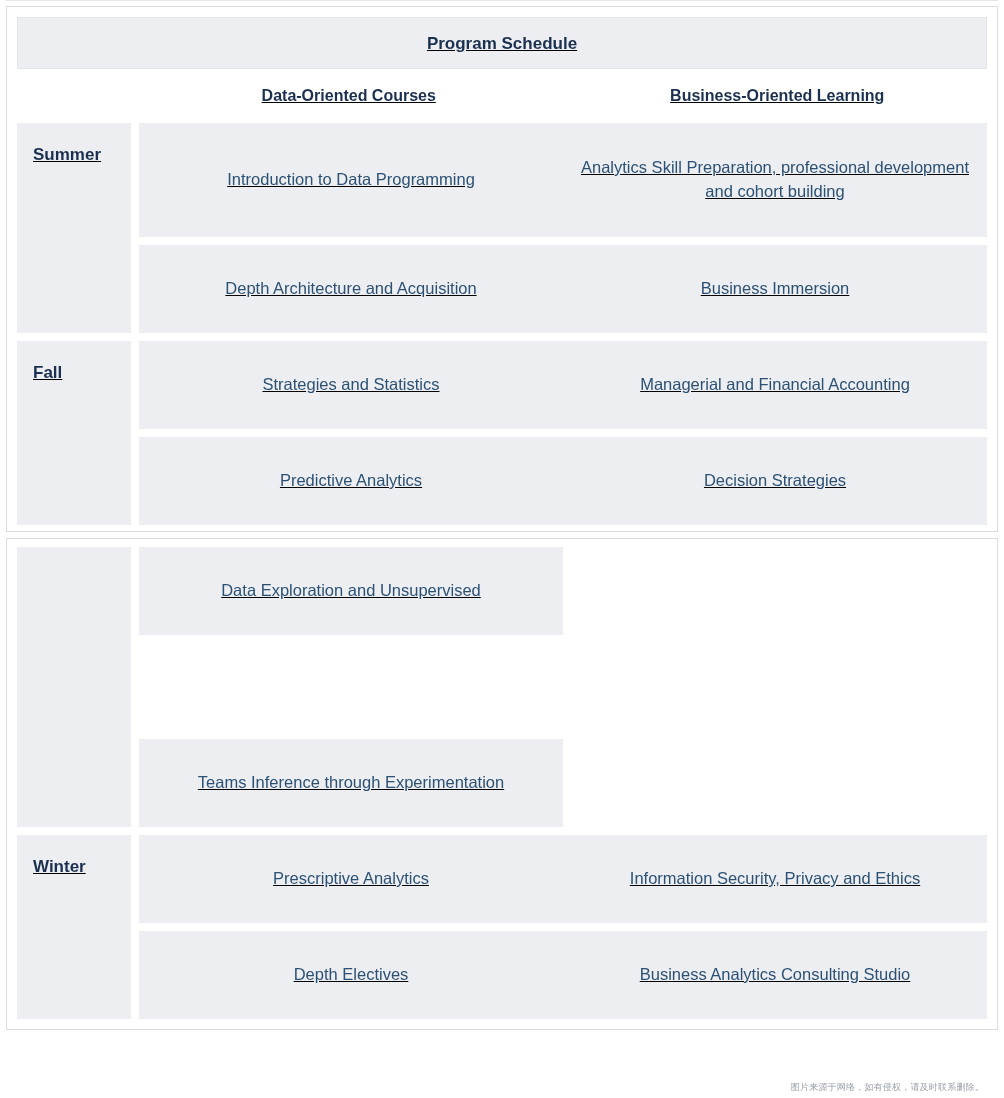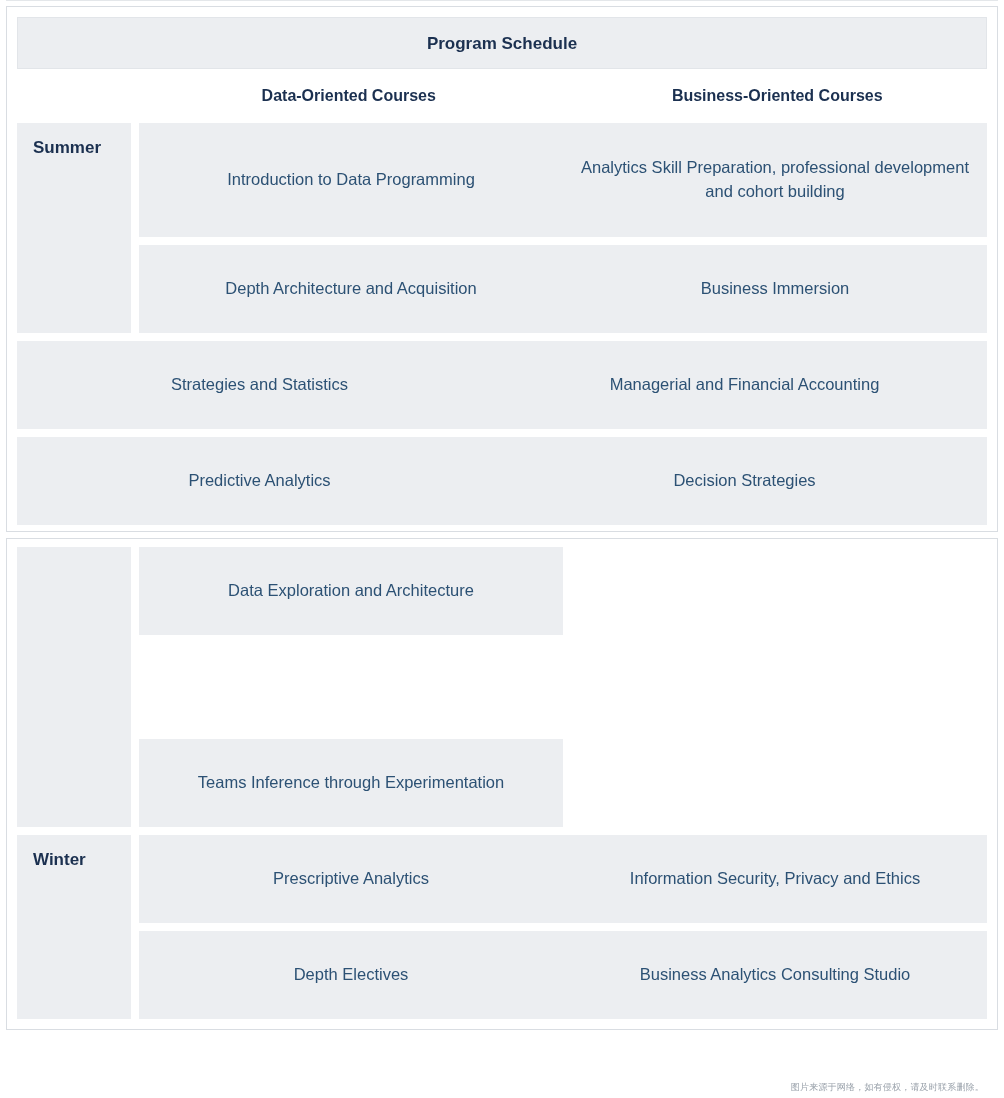--- a/index.html
+++ b/index.html
@@ -13,20 +13,21 @@
     font-family: "Liberation Sans", sans-serif;
     position: relative;
     overflow: hidden;
   }
 
   .page {
     width: 1004px;
     height: 1098px;
     box-sizing: border-box;
     position: relative;
+    text-decoration: underline;
   }
 
   
   .panel {
     box-sizing: border-box;
     border: 1px solid #d9dde2;
     background: #ffffff;
     margin: 0 auto;
   }
   .panel-top {
@@ -83,21 +84,21 @@
   .season-block:last-child {
     margin-bottom: 0;
   }
   .season-label {
     width: 114px;
     flex: 0 0 114px;
     background: #eceef1;
     color: #1b3050;
     font-weight: bold;
     font-size: 17px;
-    padding: 15px 0 0 16px;
+    padding: 22px 0 0 16px;
     box-sizing: border-box;
     margin-right: 8px;
   }
   .season-rows {
     flex: 1 1 auto;
   }
   .course-row {
     display: flex;
     margin-bottom: 8px;
   }
@@ -153,59 +154,60 @@
 
   <div class="top-rule"></div>
 
   <div class="panel panel-top">
 
     <div class="title-bar">Program Schedule</div>
 
     <div class="col-headers">
       <div class="spacer"></div>
       <div class="col-head left">Data-Oriented Courses</div>
-      <div class="col-head">Business-Oriented Courses</div>
+      <div class="col-head">Business-Oriented Learning</div>
     </div>
 
     <div class="season-block">
       <div class="season-label">Summer</div>
       <div class="season-rows">
         <div class="course-row">
           <div class="cell left tall">Introduction to Data Programming</div>
           <div class="cell tall">Analytics Skill Preparation, professional development and cohort building</div>
         </div>
         <div class="course-row">
           <div class="cell left">Depth Architecture and Acquisition</div>
           <div class="cell">Business Immersion</div>
         </div>
       </div>
     </div>
 
     <div class="season-block">
+      <div class="season-label">Fall</div>
       <div class="season-rows">
         <div class="course-row">
           <div class="cell left">Strategies and Statistics</div>
           <div class="cell">Managerial and Financial Accounting</div>
         </div>
         <div class="course-row">
           <div class="cell left">Predictive Analytics</div>
           <div class="cell">Decision Strategies</div>
         </div>
       </div>
     </div>
 
   </div>
 
   <div class="panel panel-bottom">
 
     <div class="season-block">
       <div class="season-label"></div>
       <div class="season-rows">
         <div class="course-row">
-          <div class="cell left">Data Exploration and Architecture</div>
+          <div class="cell left">Data Exploration and Unsupervised</div>
           <div class="cell empty"></div>
         </div>
         <div class="course-row">
           <div class="cell empty"></div>
         </div>
         <div class="course-row">
           <div class="cell left">Teams Inference through Experimentation</div>
           <div class="cell empty"></div>
         </div>
       </div>

